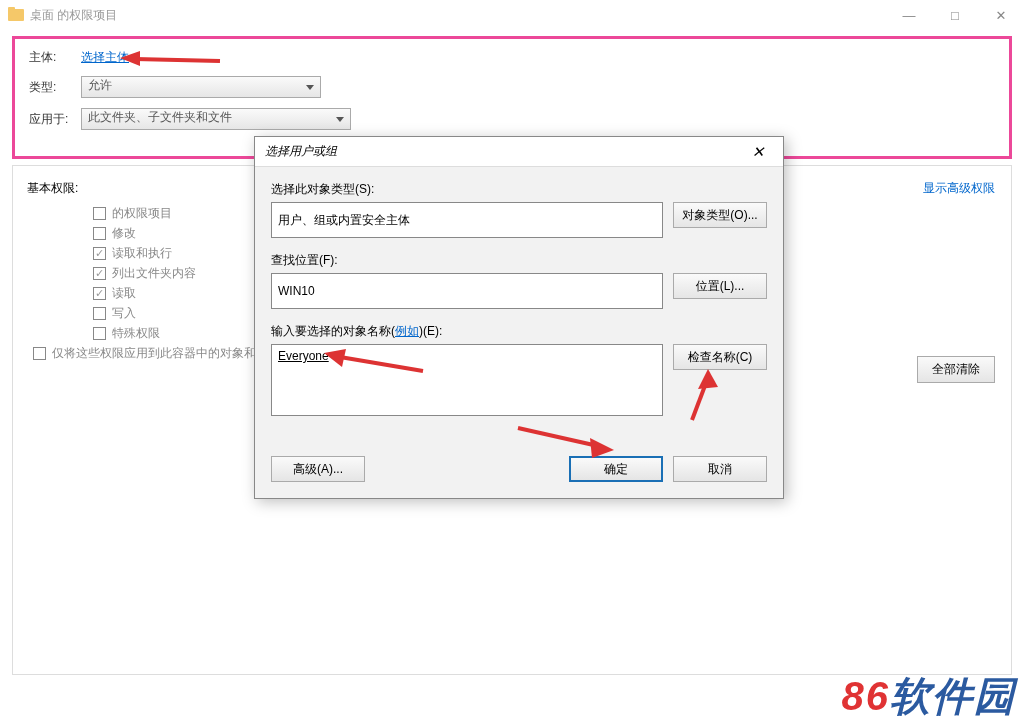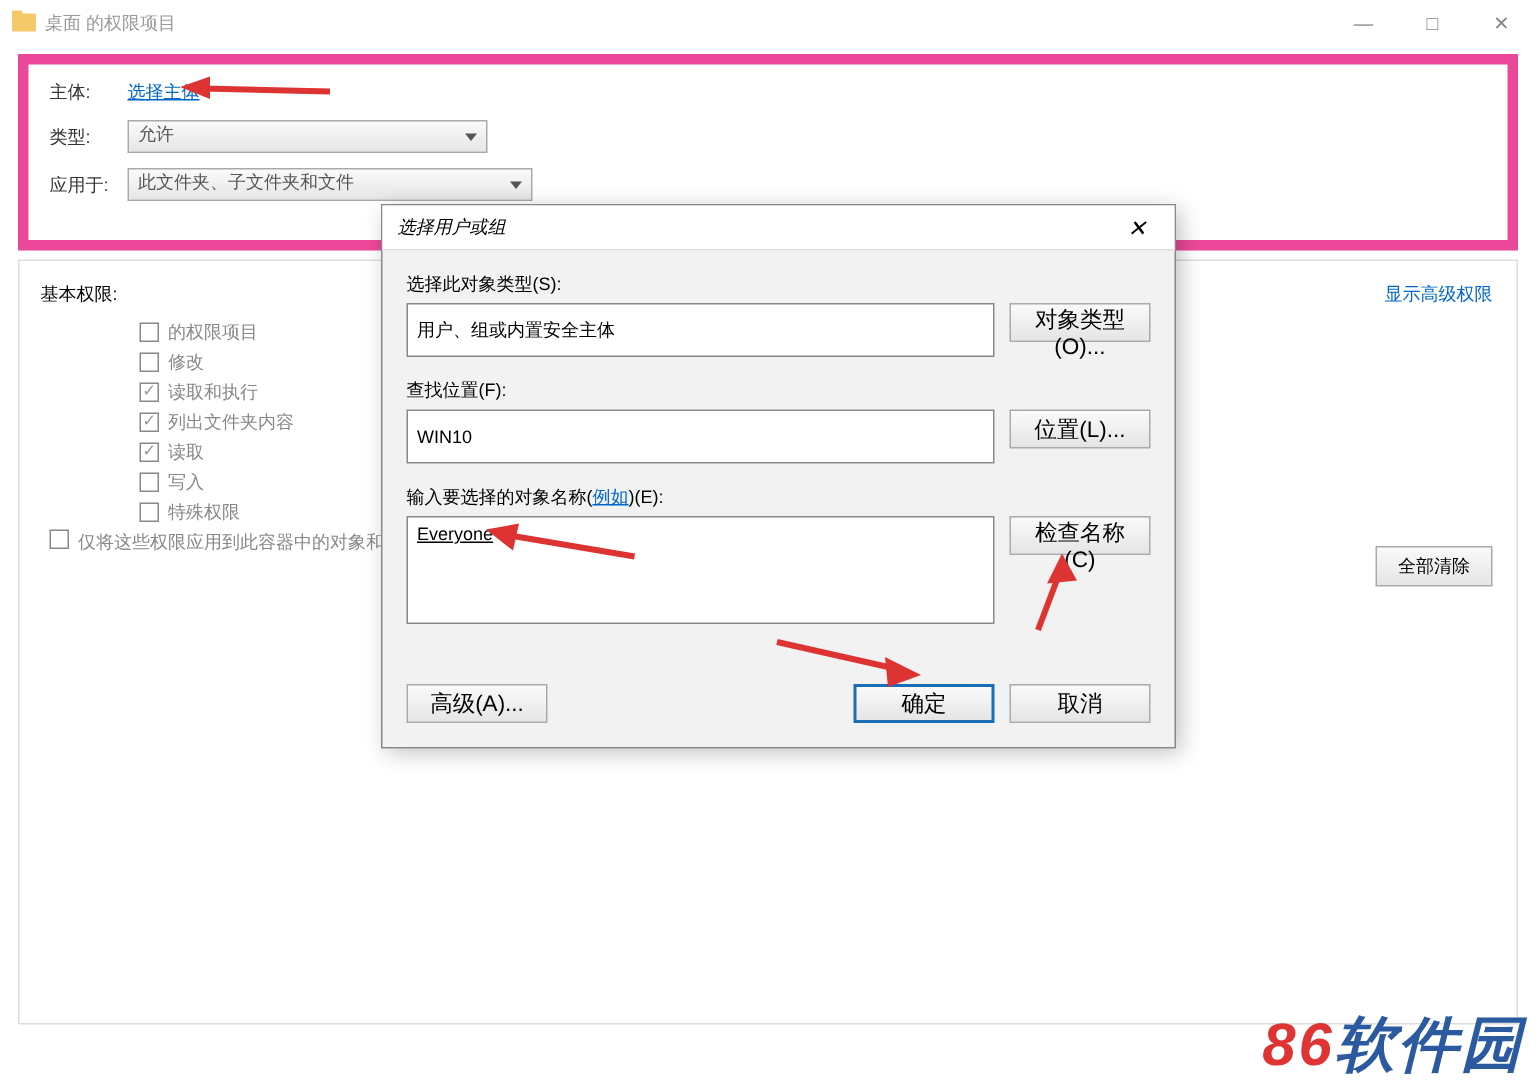--- a/index.html
+++ b/index.html
@@ -7,52 +7,52 @@
 
 
 .main-window { width: 1024px; height: 728px; position: relative; }
 .titlebar { height: 30px; display: flex; align-items: center; padding-left: 8px; color: #999; font-size: 12px; }
 .folder-icon { width: 16px; height: 12px; background: #f5c869; border-radius: 1px; margin-right: 6px; position: relative; }
 .folder-icon::before { content:""; position:absolute; top:-2px; left:0; width:7px; height:3px; background:#f5c869; border-radius:1px 1px 0 0; }
 .window-controls { margin-left:auto; display:flex; }
 .win-btn { width:46px; height:30px; display:flex; align-items:center; justify-content:center; color:#888; font-size:13px; }
 
 
-.header-panel { border:7px solid #ec4899; margin:6px 12px; padding:10px 14px; font-size:12px; }
+.header-panel { border:3px solid #ec4899; margin:6px 12px; padding:10px 14px; font-size:12px; }
 .field-row { display:flex; align-items:center; margin-bottom:10px; }
 .field-label { width:52px; color:#333; }
 .link { color:#0066cc; text-decoration:underline; cursor:pointer; }
 .select-box { width:240px; height:22px; border:1px solid #aaa; background:linear-gradient(#fafafa,#e6e6e6); display:flex; padding:0 6px; color:#555; font-size:12px; position:relative; }
 .select-box::after { content:""; position:absolute; right:6px; top:8px; border-left:4px solid transparent; border-right:4px solid transparent; border-top:5px solid #555; }
 
 
 .perm-panel { border:1px solid #ddd; margin:6px 12px; padding:14px; height:510px; position:relative; font-size:12px; }
 .perm-title { margin-bottom:8px; }
 .cb-row { display:flex; align-items:center; margin:3px 0 3px 66px; }
 .cb { width:13px; height:13px; border:1px solid #888; margin-right:6px; display:flex; align-items:center; justify-content:center; font-size:10px; color:#333; background:#fff; }
 .cb.checked::after { content:"✓"; font-size:11px; line-height:1; }
 .cb.grayed { color:#999; }
 .cb-label { color:#333; }
 .cb-label.grayed { color:#888; }
 .adv-link { position:absolute; right:16px; top:14px; color:#0066cc; cursor:pointer; }
 .btn { border:1px solid #aaa; background:linear-gradient(#fafafa,#e5e5e5); padding:4px 14px; font-size:12px; cursor:pointer; }
 .clear-btn { position:absolute; right:16px; top:190px; }
-.only-cb-row { display:flex; margin-left:6px; }
+.only-cb-row { display:flex; align-items:center; margin-left:6px; }
 
 
 .dialog { position:absolute; left:254px; top:136px; width:530px; background:#f2f2f2; border:1px solid #888; box-shadow:3px 3px 14px rgba(0,0,0,0.25); font-size:12px; }
 .dlg-title { height:30px; display:flex; align-items:center; padding:0 10px; background:#fff; border-bottom:1px solid #ddd;font-style:italic; }
 .dlg-close { margin-left:auto; width:30px; text-align:center; font-size:15px; cursor:pointer; }
 .dlg-body { padding:14px 16px 16px; }
 .dlg-label { margin-bottom:4px; }
 .dlg-row { display:flex; align-items:flex-start; margin-bottom:14px; gap:10px; }
 .dlg-input { flex:1; border:1px solid #888; background:#fff; padding:4px 6px; height:36px; font-size:12px; }
 .dlg-textarea { flex:1; border:1px solid #888; background:#fff; padding:4px 6px; height:72px; font-size:12px; resize:none; font-family:inherit; }
 .object-text { text-decoration:underline; }
-.dlg-btn { border:1px solid #aaa; background:linear-gradient(#fafafa,#e5e5e5); width:94px; height:26px; font-size:15px; cursor:pointer; }
+.dlg-btn { border:1px solid #aaa; background:linear-gradient(#fafafa,#e5e5e5); width:94px; height:26px; font-size:12px; cursor:pointer; }
 .dlg-footer { display:flex; gap:10px; padding:10px 16px 16px; }
 .dlg-footer .spacer { flex:1; }
 .dlg-btn.primary { border:2px solid #1a6fb5; }
 
 .example-link { color:#0066cc; text-decoration:underline; }
 
 
 .arrow { position:absolute; pointer-events:none; }
 .arrow-line { stroke:#d33; stroke-width:4; fill:none; }
 .arrow-head { fill:#d33; }

